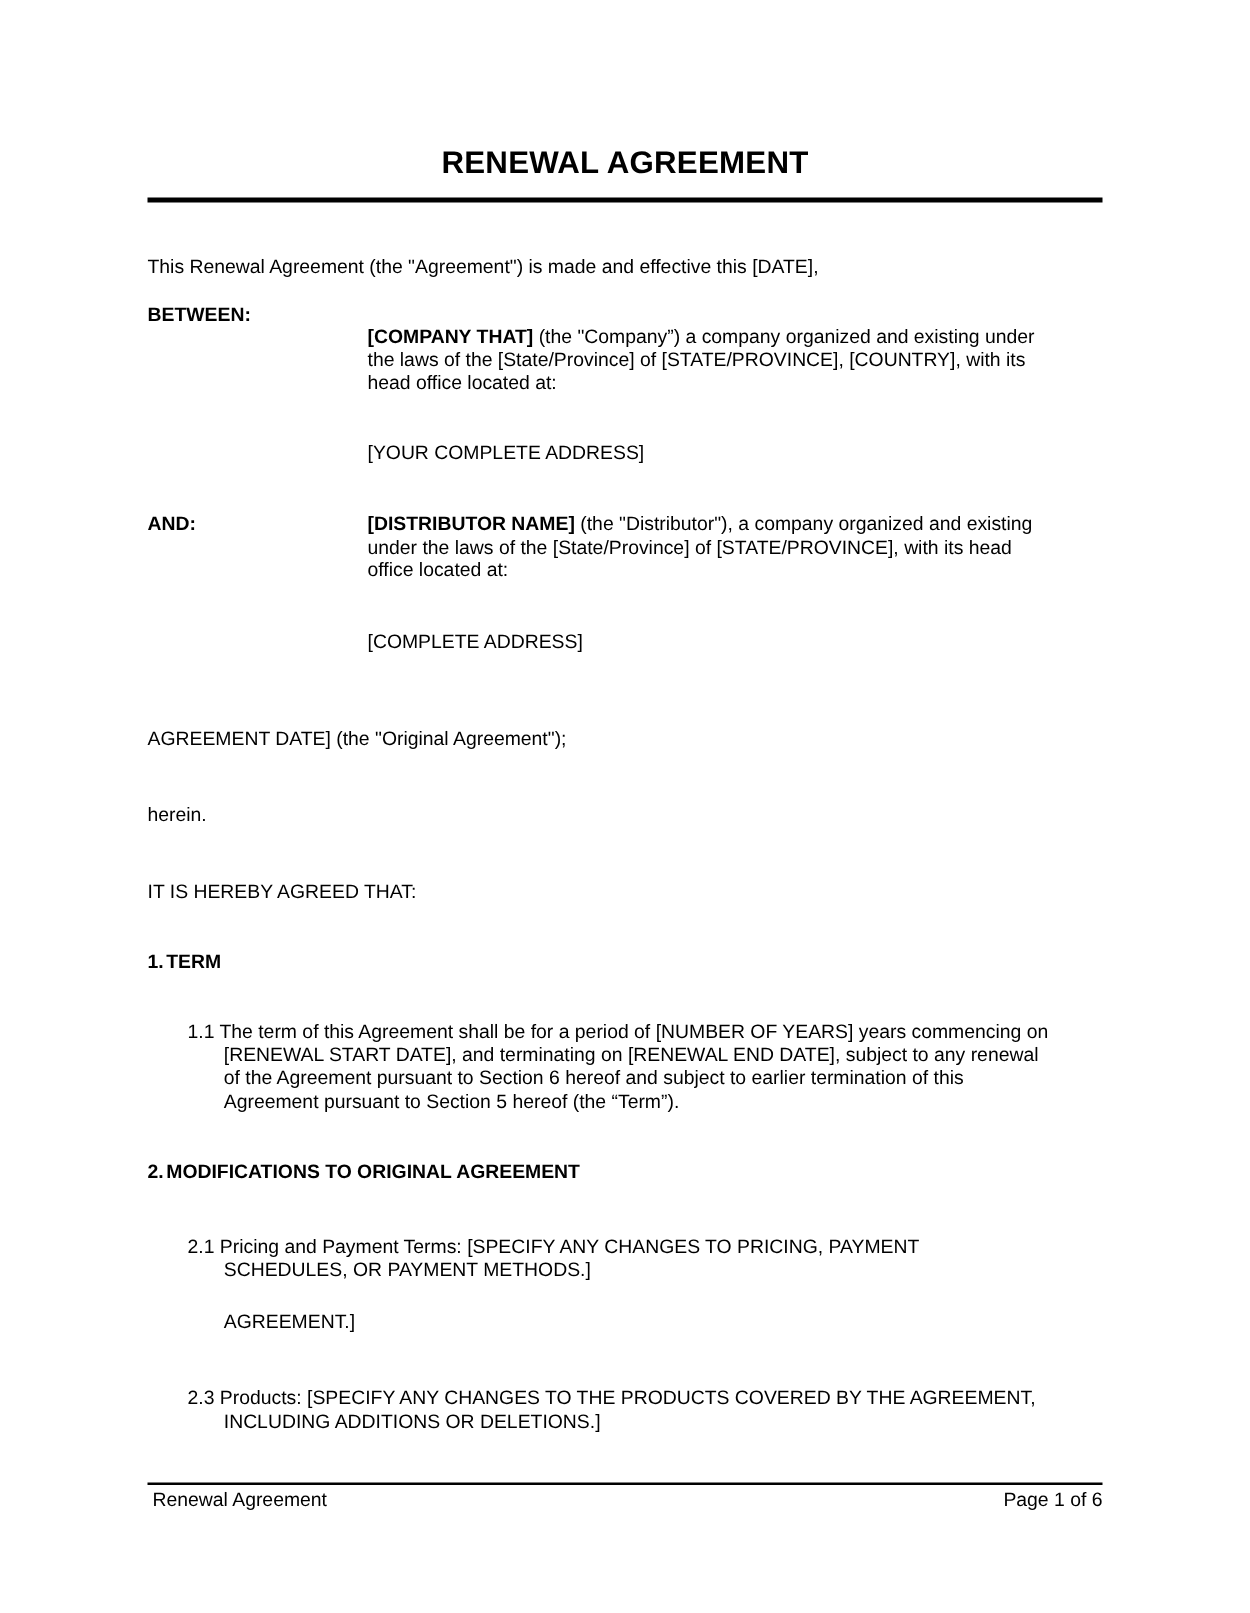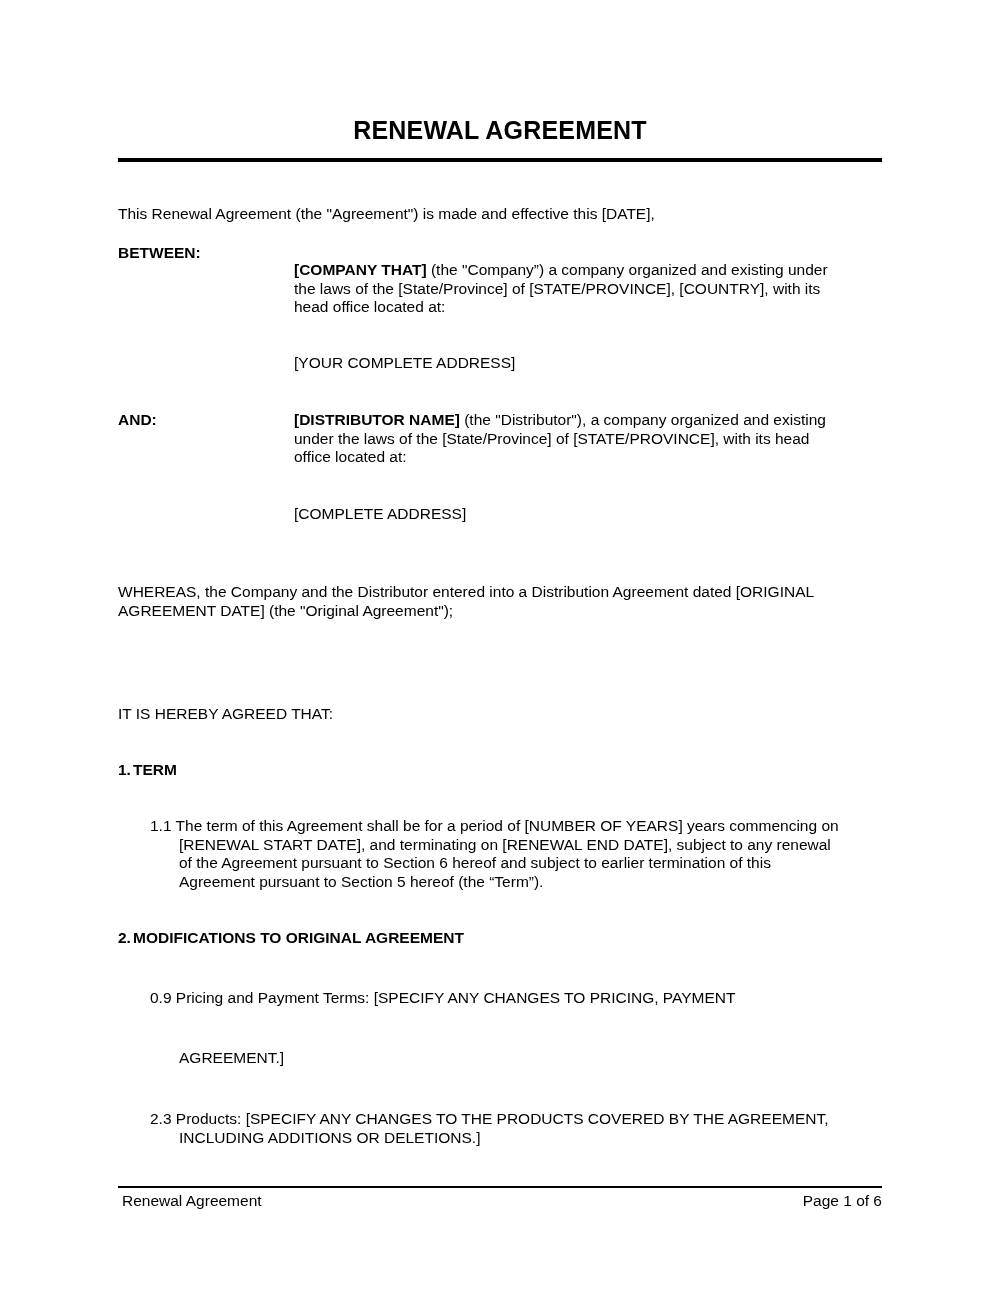--- a/index.html
+++ b/index.html
@@ -44,40 +44,41 @@
 
 <div class="abs label line" style="top:411px">AND:</div>
 <div class="abs col2" style="top:411px">
   <div class="line"><span class="bold">[DISTRIBUTOR NAME]</span><span> (the "Distributor"), a company organized and existing</span></div>
   <div class="line">under the laws of the [State/Province] of [STATE/PROVINCE], with its head</div>
   <div class="line">office located at:</div>
 </div>
 <div class="abs col2 line" style="top:505px">[COMPLETE ADDRESS]</div>
 
 <div class="abs para" style="top:583px">
-  <div class="line">WHEREAS, the Company and the Distributor entered into a Distribution Agreement dated [ORIGINAL</div>
   <div class="line">AGREEMENT DATE] (the "Original Agreement");</div>
 </div>
 <div class="abs para" style="top:644px">
+  <div class="line">herein.</div>
 </div>
 <div class="abs para line" style="top:705px">IT IS HEREBY AGREED THAT:</div>
 
 <div class="abs sec-num line" style="top:761px">1.</div>
 <div class="abs sec-title line" style="top:761px">TERM</div>
 <div class="abs clause" style="top:817px">
   <div class="line">1.1 The term of this Agreement shall be for a period of [NUMBER OF YEARS] years commencing on</div>
   <div class="line indent">[RENEWAL START DATE], and terminating on [RENEWAL END DATE], subject to any renewal</div>
   <div class="line indent">of the Agreement pursuant to Section 6 hereof and subject to earlier termination of this</div>
   <div class="line indent">Agreement pursuant to Section 5 hereof (the “Term”).</div>
 </div>
 
 <div class="abs sec-num line" style="top:929px">2.</div>
 <div class="abs sec-title line" style="top:929px">MODIFICATIONS TO ORIGINAL AGREEMENT</div>
 <div class="abs clause" style="top:989px">
-  <div class="line">0.9 Pricing and Payment Terms: [SPECIFY ANY CHANGES TO PRICING, PAYMENT</div>
+  <div class="line">2.1 Pricing and Payment Terms: [SPECIFY ANY CHANGES TO PRICING, PAYMENT</div>
+  <div class="line indent">SCHEDULES, OR PAYMENT METHODS.]</div>
 </div>
 <div class="abs clause" style="top:1049px">
   <div class="line indent">AGREEMENT.]</div>
 </div>
 <div class="abs clause" style="top:1110px">
   <div class="line">2.3 Products: [SPECIFY ANY CHANGES TO THE PRODUCTS COVERED BY THE AGREEMENT,</div>
   <div class="line indent">INCLUDING ADDITIONS OR DELETIONS.]</div>
 </div>
 
 <div class="abs footer-rule"></div>

